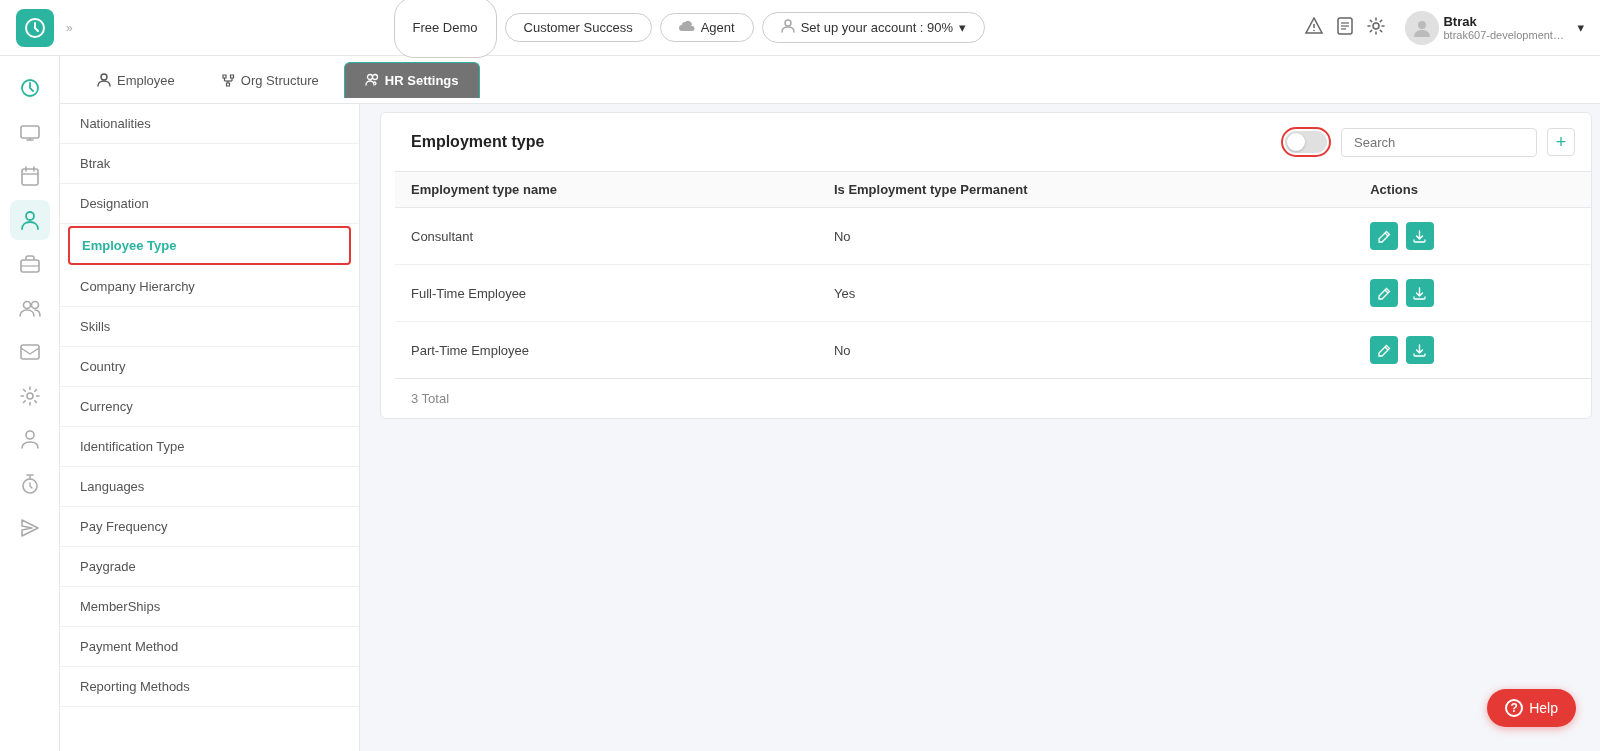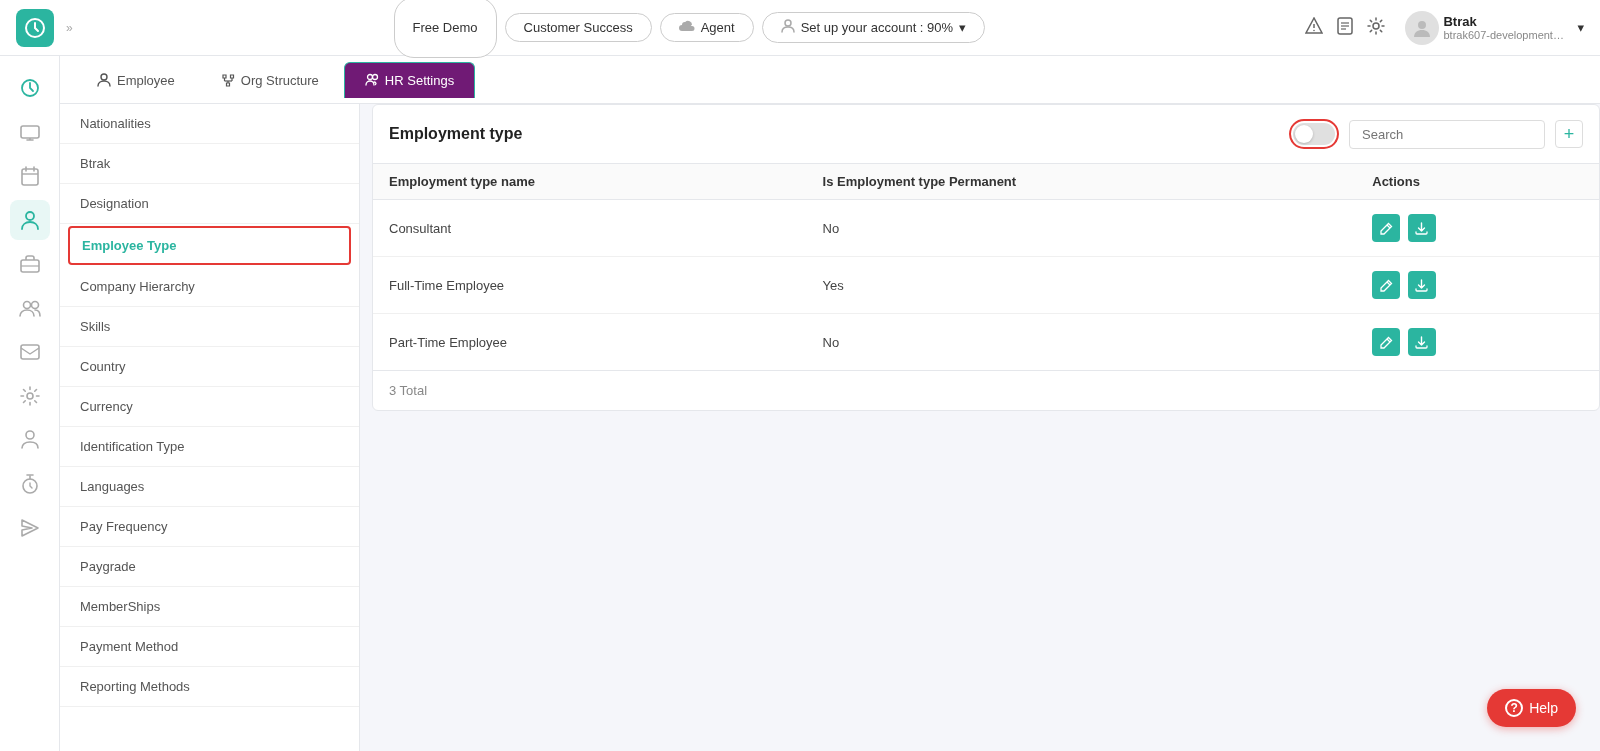--- a/index.html
+++ b/index.html
@@ -66,21 +66,21 @@
     .tabbar {
       background: #fff; border-bottom: 1px solid #e5e7eb;
       display: flex; align-items: center; padding: 0 16px; height: 48px; gap: 4px;
     }
     .tab {
       display: flex; align-items: center; gap: 6px; padding: 10px 20px;
       border-radius: 6px 6px 0 0; cursor: pointer; font-size: 13px; color: #555;
       border: 1px solid transparent; border-bottom: none;
     }
     .tab.active {
-      background: #701a75; color: #fff; border-color: #2bb5a0;
+      background: #737373; color: #fff; border-color: #2bb5a0; font-weight: bold;
     }
 
     
     .content-area {
       display: flex; flex: 1; overflow: hidden; background: #f5f6fa; gap: 12px;
     }
 
     
     .left-menu {
       width: 300px; background: #fff; border-right: 1px solid #e5e7eb;
@@ -96,21 +96,21 @@
       padding: 10px 12px;
     }
 
     
     .right-content {
       flex: 1; overflow-y: auto; padding: 0;
     }
 
     
     .panel {
-      background: #fff; margin: 0; border-radius: 6px; border: 1px solid #e5e7eb;
+      background: #fff; margin: 8px; border-radius: 6px; border: 1px solid #e5e7eb; padding-left: 14px;
     }
     .panel-header {
       display: flex; align-items: center; justify-content: space-between;
       padding: 14px 16px; border-bottom: 1px solid #e5e7eb;
     }
     .panel-title { font-size: 16px; font-weight: 600; color: #222; }
     .panel-header-right { display: flex; align-items: center; gap: 10px; }
 
     
     .toggle-wrapper {

